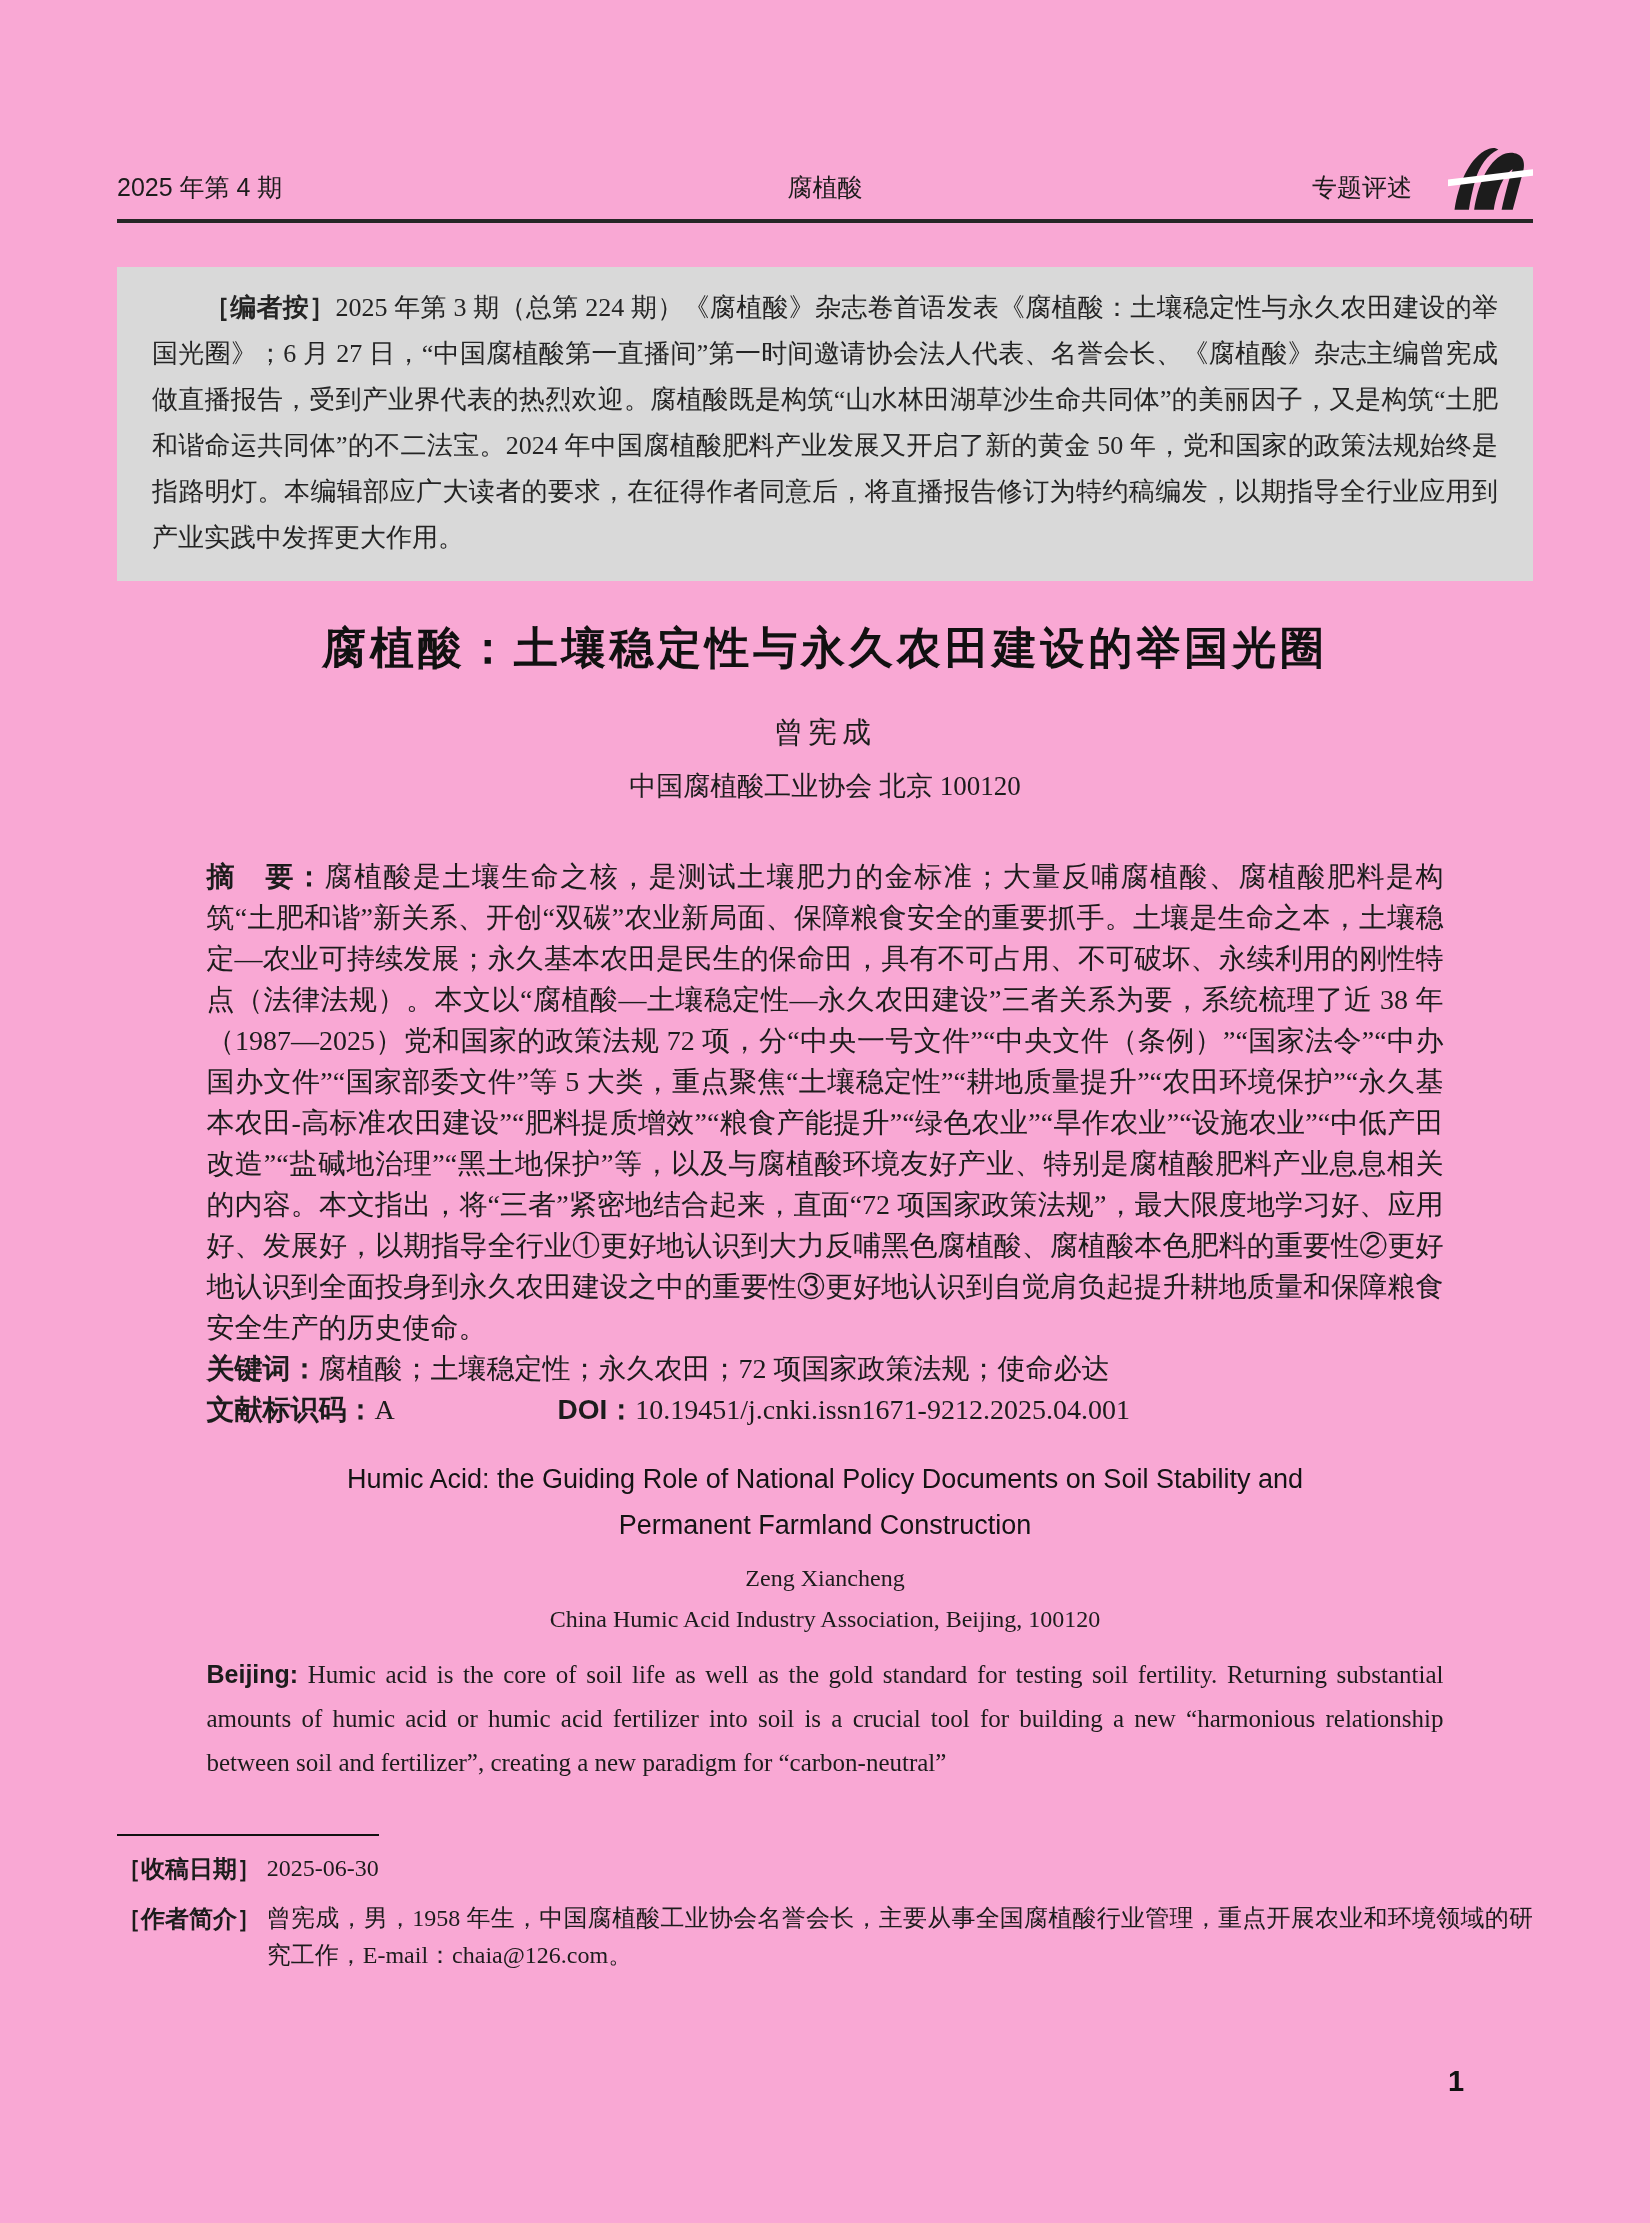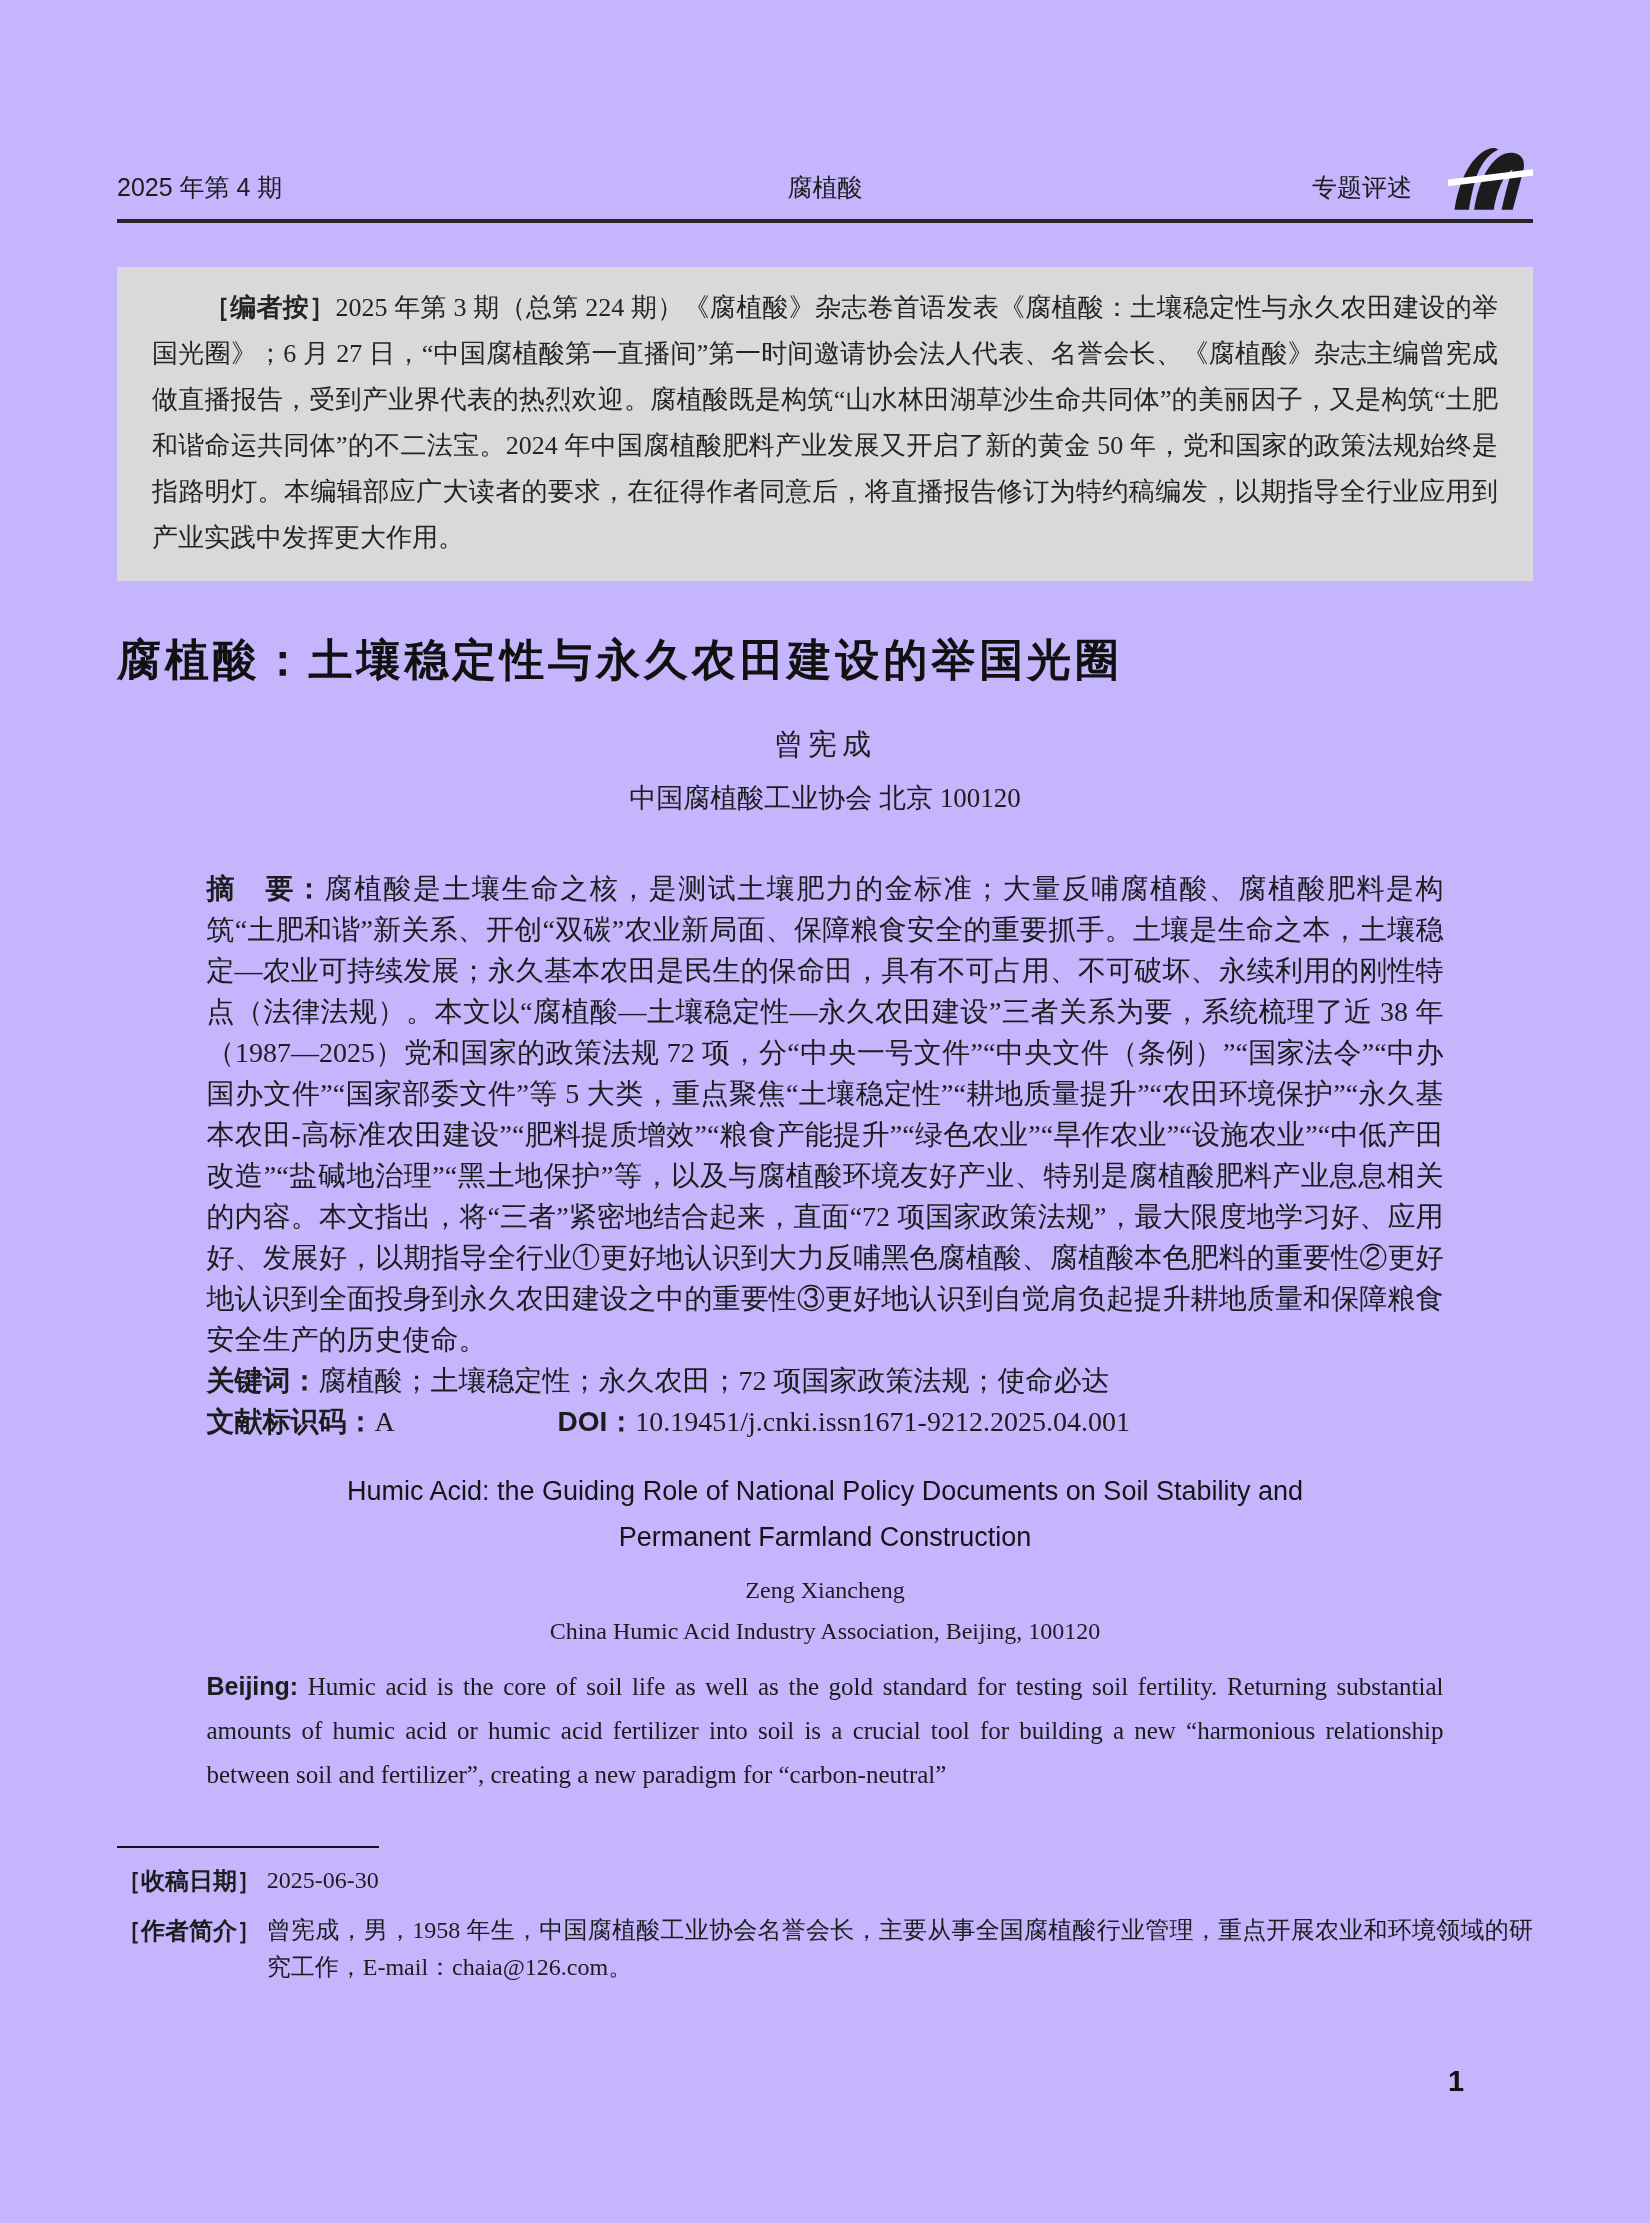--- a/index.html
+++ b/index.html
@@ -3,21 +3,21 @@
 <meta charset="utf-8">
 <style>
   * { margin: 0; padding: 0; box-sizing: border-box; }
   html, body { background: #ffffff; }
   body { font-family: "Liberation Serif", serif; color: #1c1c1c; }
 
   .page {
     position: relative;
     width: 1651px;
     height: 2223px;
-    background: #c4b5fd;
+    background: #f9a8d4;
     overflow: hidden;
   }
   .inner { margin: 0 117px; width: 1416px; }
 
   
   .page-header {
     margin-top: 144px;
     display: grid;
     grid-template-columns: 1fr auto 1fr;
     align-items: flex-end;
@@ -44,21 +44,22 @@
     font-size: 26px;
     line-height: 46px;
     text-align: justify;
     text-indent: 2em;
     color: #242424;
   }
   .note-label { font-family: "Liberation Sans", sans-serif; font-weight: 700; }
 
   
   .title-zh {
-    margin-top: 50px;
+    margin-top: 38px;
+    text-align: center;
     font-family: "Liberation Sans", sans-serif;
     font-weight: 700;
     font-size: 44px;
     letter-spacing: 3.9px;
     color: #111;
   }
   .author-zh {
     margin-top: 35px;
     text-align: center;
     font-size: 29px;

